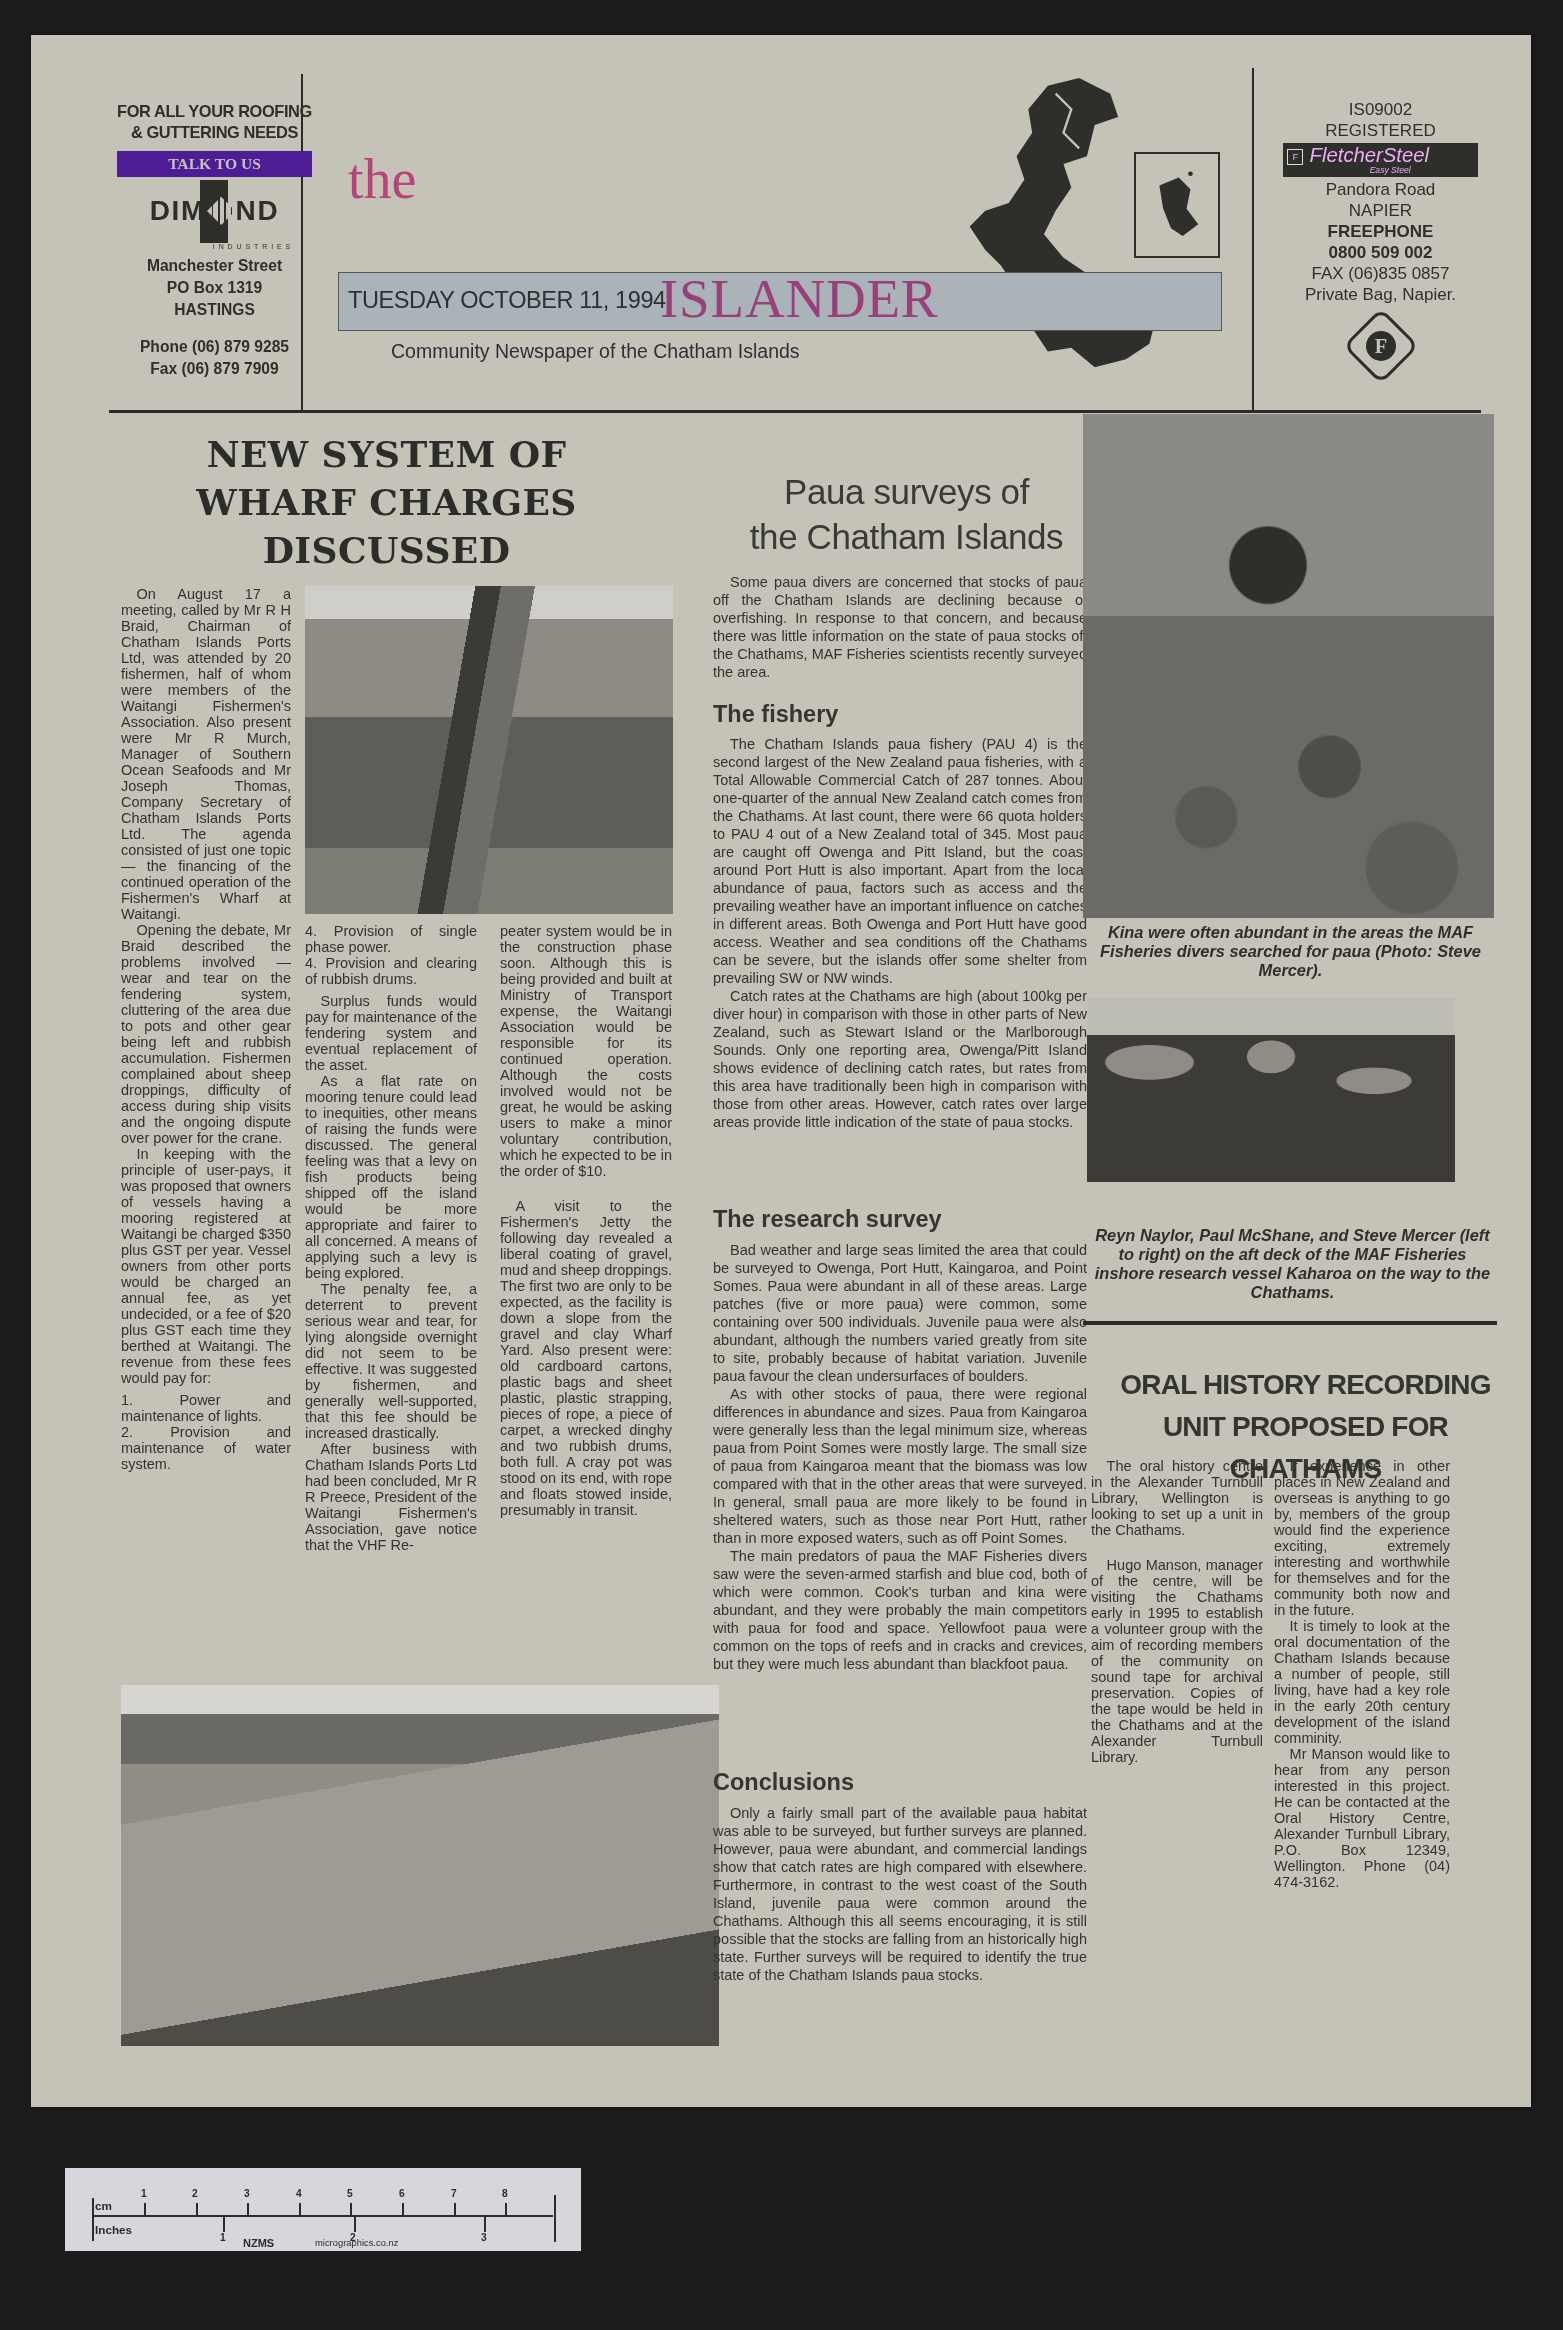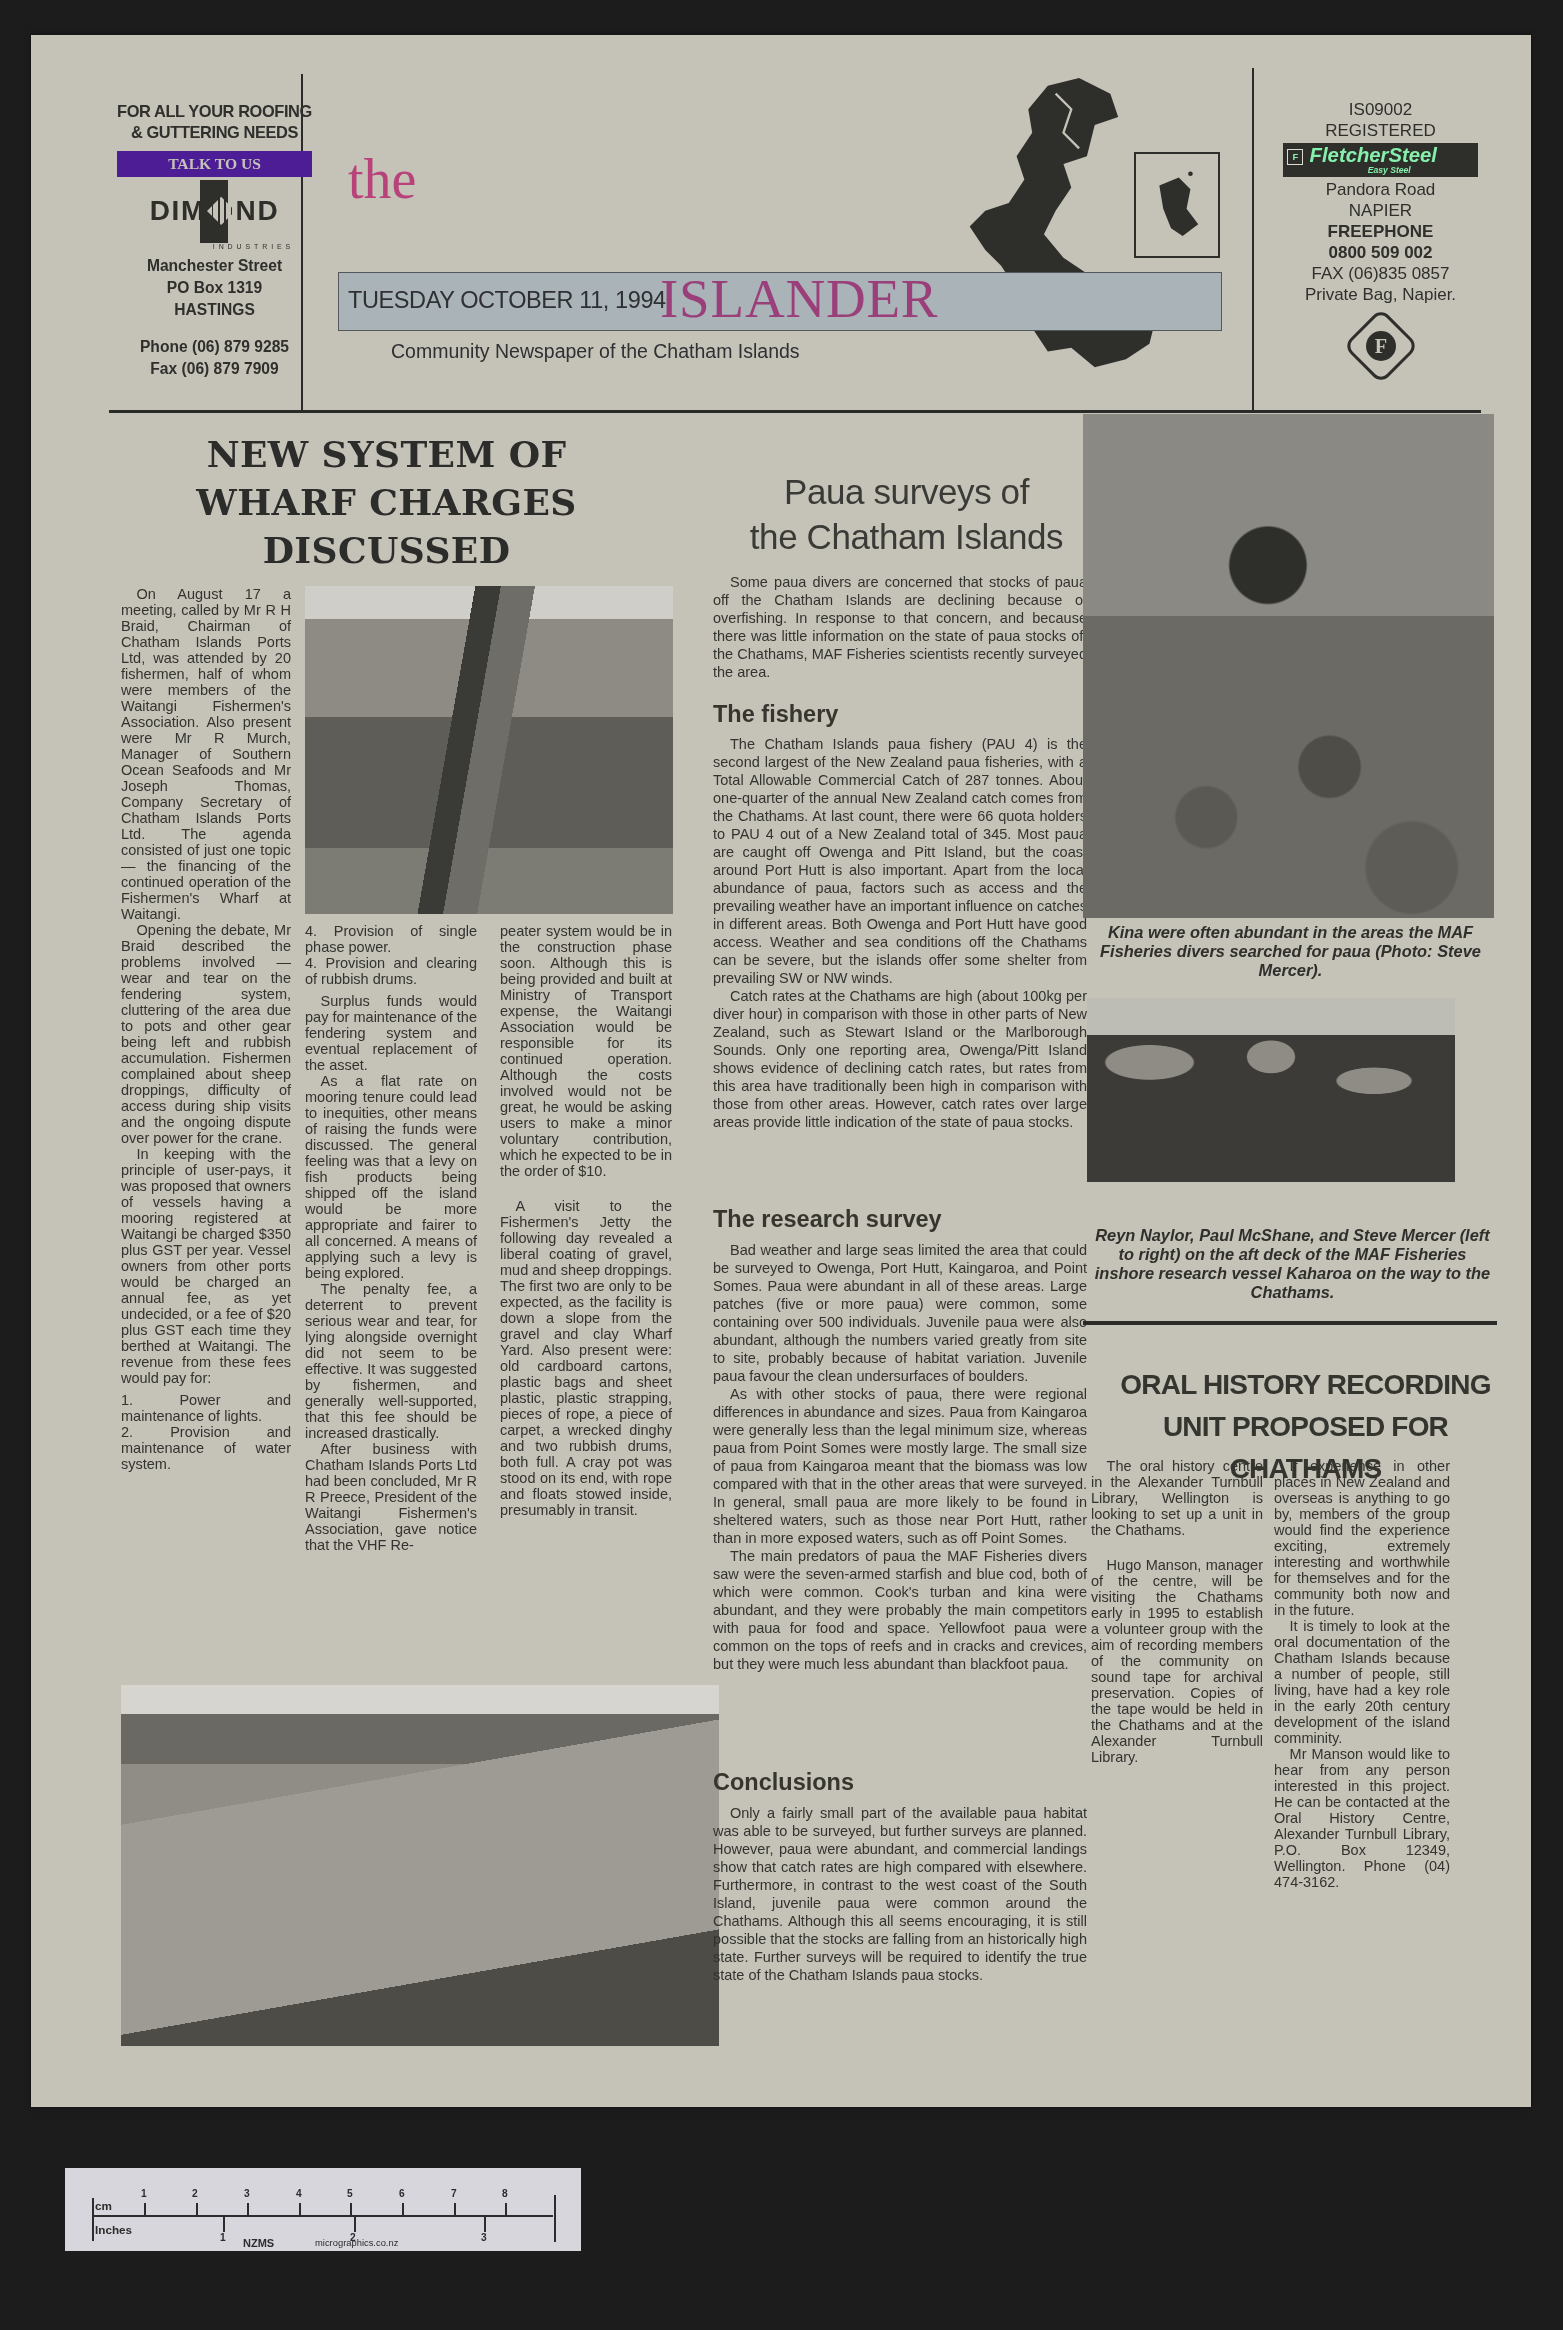--- a/index.html
+++ b/index.html
@@ -26,21 +26,21 @@
   .ad-left .talk { background: #4c1d95; color: #c5c2b8; font-family: Liberation Serif, serif; font-weight: bold; font-size: 15.6px; margin: 7.8px 0 0; padding: 4px 0; }
   .ad-left .logo { display: flex; align-items: center; justify-content: center; margin-top: 3.1px; height: 63px; position: relative; }
   .ad-left .logo .bar { position: absolute; left: 83px; top: 0; width: 28px; height: 63px; background: #2e2e2b; }
   .ad-left .logo .txt { position: relative; font-weight: bold; font-size: 28px; letter-spacing: 1.6px; color: #2e2e2b; }
   .ad-left .logo .diamond { display: inline-block; width: 20.3px; height: 20.3px; background: repeating-linear-gradient(45deg, #c5c2b8 0 4.7px, #2e2e2b 4.7px 6.3px); transform: rotate(45deg); margin: 0 4.7px; position: relative; }
   .ad-left .ind { font-size: 7px; letter-spacing: 3.9px; margin-left: 78px; }
   .ad-left .addr { font-weight: bold; font-size: 15.6px; line-height: 22px; margin-top: 4.7px; }
   .ad-left .phone { font-weight: bold; font-size: 15.6px; line-height: 22px; margin-top: 15.6px; }
 
   .ad-right { left: 1236px; top: 64px; width: 227px; text-align: center; color: #2f2f2c; font-size: 17px; line-height: 21px; }
-  .ad-right .brand { background: #2e2e2b; color: #86efac; margin: 1.6px 15.6px; padding: 1.6px 4.7px; font-style: italic; font-weight: bold; font-size: 20.3px; line-height: 22px; text-align: left; position: relative; }
+  .ad-right .brand { background: #2e2e2b; color: #f0abfc; margin: 1.6px 15.6px; padding: 1.6px 4.7px; font-style: italic; font-weight: normal; font-size: 20.3px; line-height: 22px; text-align: left; position: relative; }
   .ad-right .brand .sub { display: block; font-size: 8.6px; text-align: right; line-height: 9.4px; padding-right: 63px; }
   .ad-right .brand .fbox { display: inline-block; width: 14px; height: 14px; border: 1.6px solid #dedbd1; font-size: 9.4px; text-align: center; line-height: 14px; margin-right: 6.3px; font-style: normal; vertical-align: middle; }
   .ad-right .bold { font-weight: bold; }
   .ad-right .flogo { margin: 14px auto 0; width: 48px; height: 48px; border: 3.1px solid #2e2e2b; border-radius: 11px; transform: rotate(45deg); display: flex; align-items: center; justify-content: center; }
   .ad-right .flogo span { transform: rotate(-45deg); width: 30px; height: 30px; border-radius: 50%; background: #2e2e2b; color: #c5c2b8; font-family: "Liberation Serif", serif; font-weight: bold; font-size: 20.3px; line-height: 30px; }
 
   
   .mast-the { left: 317px; top: 117px; font-family: "Liberation Serif", serif; color: #b8437a; font-size: 56px; line-height: 55px; }
   .mast-chatham { left: 313px; top: 149px; font-family: "Liberation Serif", serif; color: #b8437a; font-size: 133px; line-height: 133px; letter-spacing: -1.6px; }
   .mast-band { left: 307px; top: 237px; width: 884px; height: 59px; background: #a9b3b8; border: 1.6px solid #55585a; box-sizing: border-box; }

